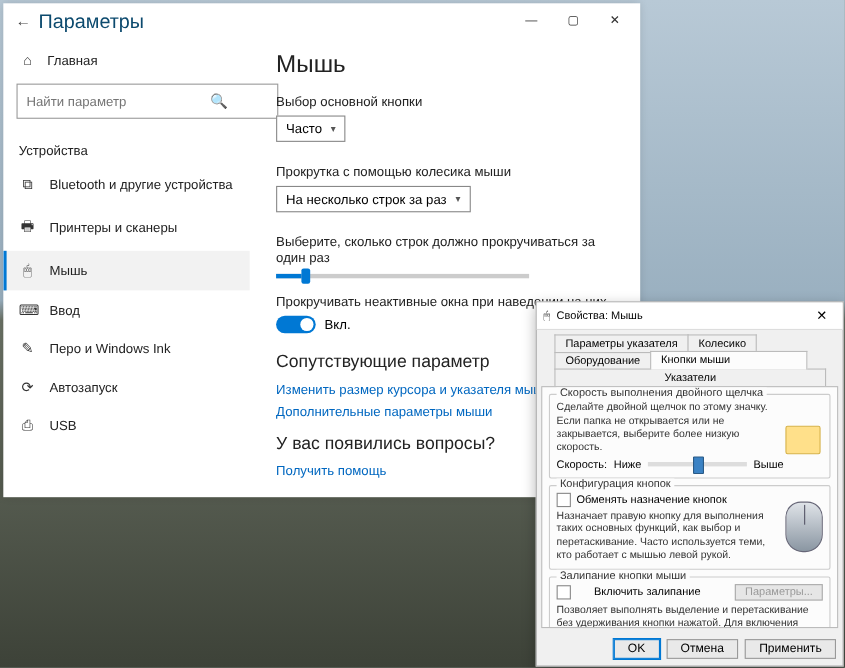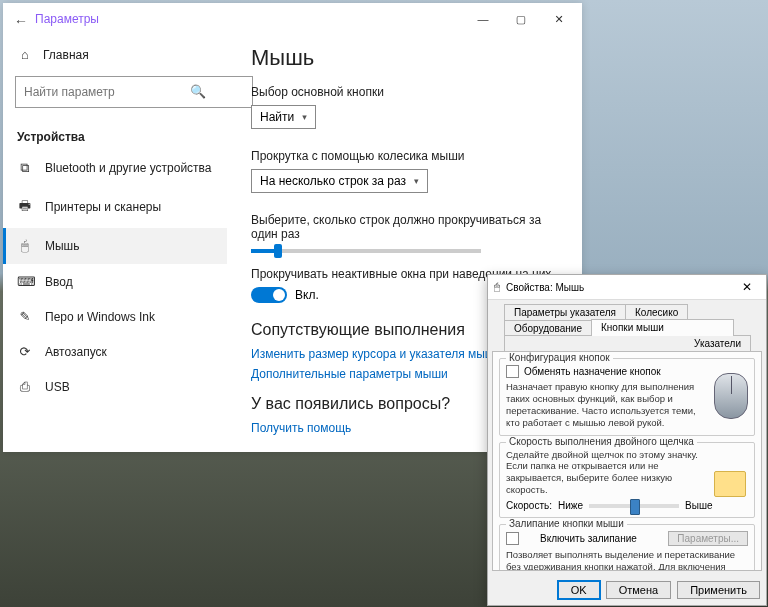--- a/index.html
+++ b/index.html
@@ -1,29 +1,29 @@
 <!DOCTYPE html>
 <html><head>
 <meta charset="utf-8">
 <style>
 html,body{margin:0;padding:0;width:768px;height:607px;font-family:"Segoe UI",Arial,sans-serif;font-size:12px;background:#5a6b5f;overflow:hidden}
 body{background:linear-gradient(180deg,#b8c9d6 0%,#9ab0c0 45%,#6b7265 48%,#3d4238 100%)}
 .settings-window{position:absolute;left:3px;top:3px;width:579px;height:449px;background:#fff;box-shadow:0 0 8px rgba(0,0,0,.15);display:flex;flex-direction:column}
 .titlebar{height:32px;display:flex;align-items:center;padding:0 4px}
 .titlebar .back{width:28px;text-align:center;font-size:14px;color:#444}
-.titlebar .title{font-size:12px;color:#8b5cf6}
+.titlebar .title{font-size:18px;color:#0c4a6e}
 .titlebar .spacer{flex:1}
 .win-btn{width:38px;height:32px;text-align:center;line-height:32px;color:#333;font-size:11px}
 .body{flex:1;display:flex;overflow:hidden}
 .sidebar{width:224px;padding:6px 0 0 0}
 .home-row{display:flex;align-items:center;padding:6px 14px;gap:10px;font-size:12px;color:#222}
 .search-wrap{margin:8px 12px}
 .search{width:100%;height:30px;border:1px solid #999;padding:0 28px 0 8px;font-size:12px;background:#fff}
 .search-icon{position:relative;float:right;margin:-24px 8px 0 0;font-size:13px;color:#555}
-.section-title{padding:14px 14px 6px;font-size:12px;font-weight:700;color:#222}
+.section-title{padding:14px 14px 6px;font-size:12px;font-weight:400;color:#222}
 .nav-item{display:flex;align-items:center;gap:12px;padding:10px 14px;font-size:12px;color:#222;cursor:pointer}
 .nav-item.active{border-left:3px solid #0078d4;padding-left:11px;background:#f2f2f2}
 .nav-icon{width:16px;text-align:center;font-size:13px;color:#333}
 .content{flex:1;padding:6px 24px 10px;overflow:hidden}
 .h1{font-size:22px;font-weight:400;margin:4px 0 14px;color:#222}
 .lbl{font-size:12px;color:#222;margin:6px 0}
 .dropdown{display:inline-flex;align-items:center;border:1px solid #888;padding:4px 8px;font-size:12px;gap:8px;margin-bottom:14px;background:#fff}
 .chev{font-size:9px;color:#555}
 .slider{width:230px;height:4px;background:#ccc;position:relative;margin:8px 0 14px}
 .slider .fill{position:absolute;left:0;top:0;height:4px;background:#0078d4;width:10%}
@@ -108,87 +108,87 @@
         </div>
       <div class="nav-item">
           <span class="nav-icon">⎙</span>
           <span>USB</span>
         </div>
     </div>
     <div class="content">
       <div class="h1">Мышь</div>
       <div class="lbl">Выбор основной кнопки</div>
       <div class="dropdown">
-          <span>Найти</span>
+          <span>Часто</span>
           <span class="chev">▾</span>
         </div>
       <div class="lbl">Прокрутка с помощью колесика мыши</div>
       <div class="dropdown">
           <span>На несколько строк за раз</span>
           <span class="chev">▾</span>
         </div>
       <div class="lbl">Выберите, сколько строк должно прокручиваться за один раз</div>
       <div class="slider">
           <div class="fill"></div>
           <div class="thumb"></div>
         </div>
       <div class="lbl">Прокручивать неактивные окна при наведении на них</div>
       <div class="toggle-row">
         <div class="toggle">
             <div class="knob"></div>
           </div>
         <span>Вкл.</span>
       </div>
-      <div class="h2">Сопутствующие выполнения</div>
+      <div class="h2">Сопутствующие параметр</div>
       <a class="link">Изменить размер курсора и указателя мыши</a>
       <a class="link">Дополнительные параметры мыши</a>
       <div class="h2">У вас появились вопросы?</div>
       <a class="link">Получить помощь</a>
     </div>
   </div>
 </div>
 
 <div class="classic">
   <div class="ctitle">
     <span>🖱</span>
     <span>Свойства: Мышь</span>
     <div class="spacer"></div>
     <div class="close-x">✕</div>
   </div>
   <div class="tabs-row">
     <div class="tab">Параметры указателя</div>
     <div class="tab">Колесико</div>
     <div class="tab">Оборудование</div>
     <div class="tab row2 active" style="flex:0 0 50%;text-align:left">Кнопки мыши</div>
-    <div class="tab row2" style="flex:1;text-align:right">Указатели</div>
+    <div class="tab row2" style="flex:1;text-align:center">Указатели</div>
   </div>
   <div class="tab-body">
-    <div class="group">
-      <div class="group-title">Конфигурация кнопок</div>
-      <div class="chk">
-          <div class="chkbox"></div>
-          <span>Обменять назначение кнопок</span>
-        </div>
-      <div class="desc">Назначает правую кнопку для выполнения таких основных функций, как выбор и перетаскивание. Часто используется теми, кто работает с мышью левой рукой.</div>
-      <div class="mouse-img"></div>
-    </div>
     <div class="group">
       <div class="group-title">Скорость выполнения двойного щелчка</div>
       <div class="desc">Сделайте двойной щелчок по этому значку. Если папка не открывается или не закрывается, выберите более низкую скорость.</div>
       <div class="folder-img"></div>
       <div class="speed-row">
         <span>Скорость:</span>
         <span>Ниже</span>
         <div class="cslider">
             <div class="cthumb"></div>
           </div>
         <span>Выше</span>
       </div>
     </div>
     <div class="group">
+      <div class="group-title">Конфигурация кнопок</div>
+      <div class="chk">
+          <div class="chkbox"></div>
+          <span>Обменять назначение кнопок</span>
+        </div>
+      <div class="desc">Назначает правую кнопку для выполнения таких основных функций, как выбор и перетаскивание. Часто используется теми, кто работает с мышью левой рукой.</div>
+      <div class="mouse-img"></div>
+    </div>
+    <div class="group">
       <div class="group-title">Залипание кнопки мыши</div>
       <div class="chk" style="justify-content:space-between">
         <div style="display:flex;gap:21px;align-items:center">
             <div class="chkbox"></div>
             <span>Включить залипание</span>
           </div>
         <div class="params-btn">Параметры...</div>
       </div>
       <div class="desc" style="padding-right:4px">Позволяет выполнять выделение и перетаскивание без удерживания кнопки нажатой. Для включения ненадолго задержите кнопку мыши в нажатом положении. Для освобождения снова сделайте щелчок.</div>
     </div>

